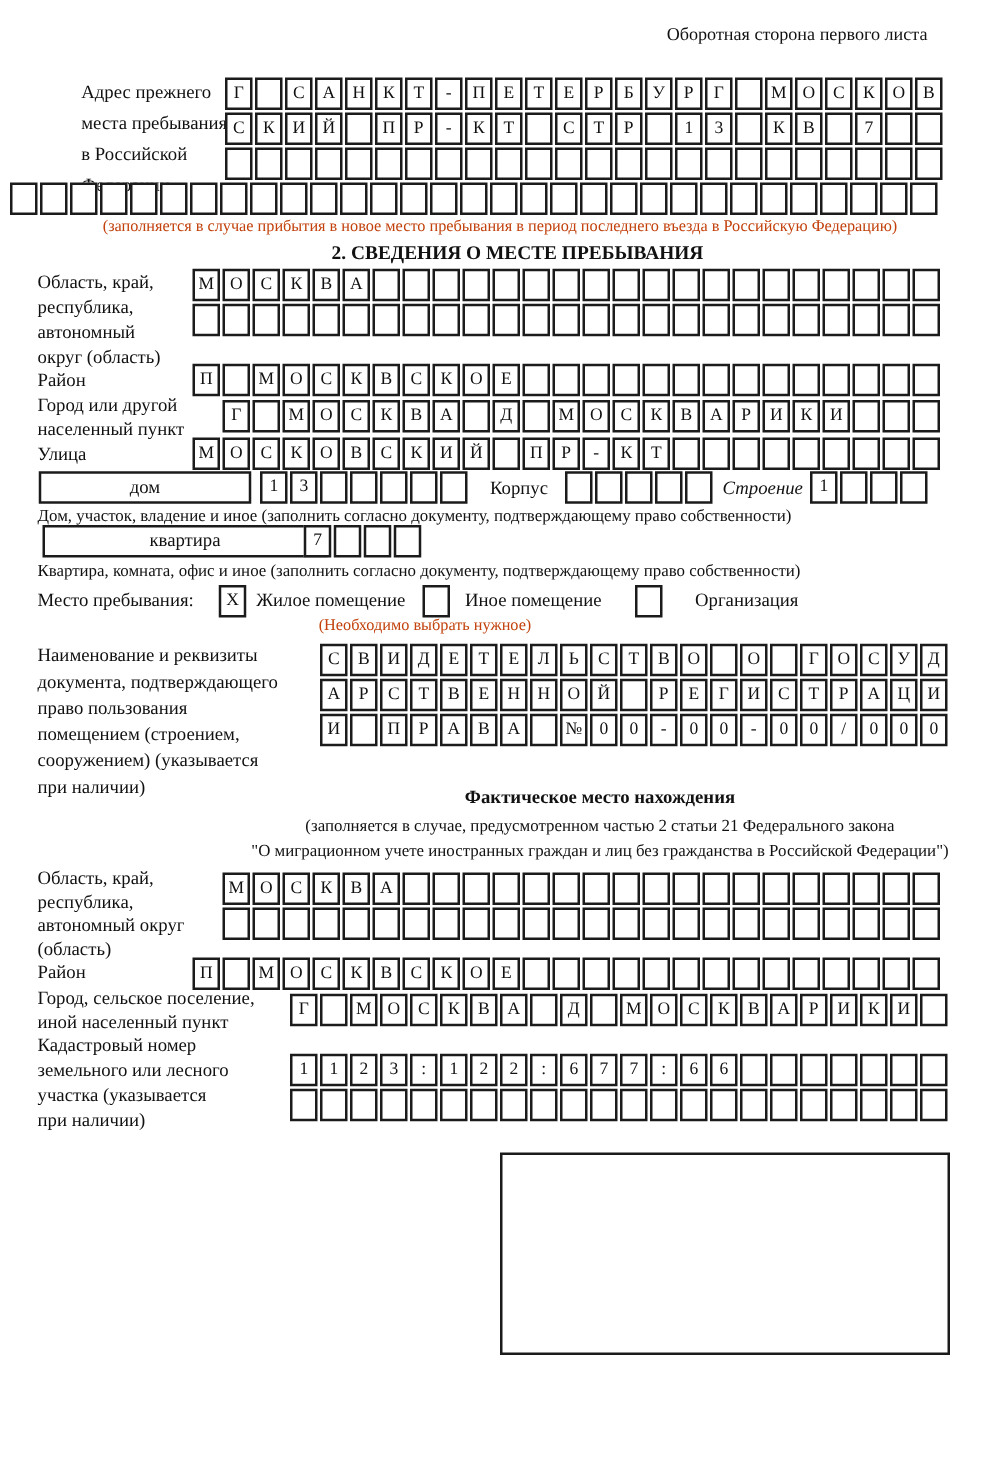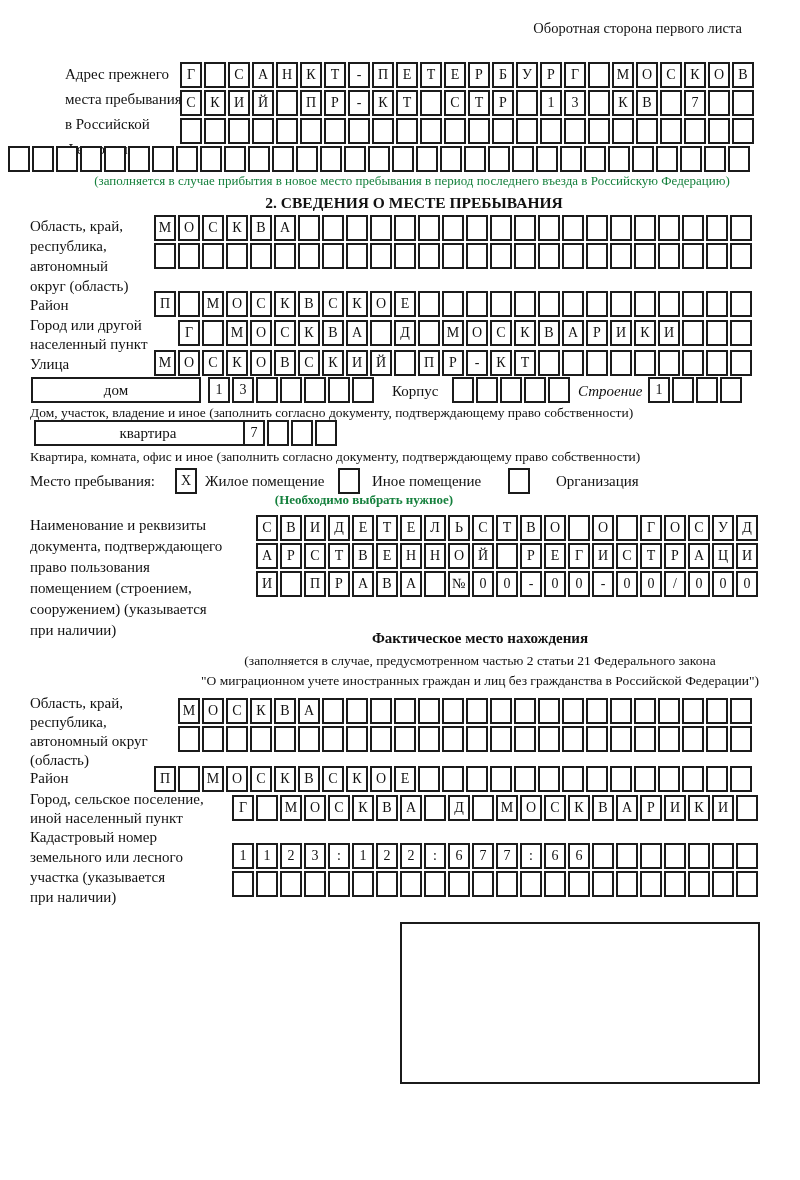--- a/index.html
+++ b/index.html
@@ -6,21 +6,21 @@
   #page{
     position:relative;width:800px;height:1180px;background:#fff;color:#111;
     font-family:"Liberation Serif","DejaVu Serif",serif;overflow:hidden;
   }
   .abs{position:absolute;}
   .lines{white-space:pre-line;}
   .lbl{font-size:15px;line-height:25px;color:#111;}
   .lh20{line-height:20px;}
   .lh19{line-height:19px;}
   .lh21{line-height:21px;}
-  .note{font-size:13px;color:#15803d;margin-left:24px;}
+  .note{font-size:13px;color:#c2410c;}
   .center{left:0;right:0;text-align:center;}
   .fact-center{left:160px;right:0;text-align:center;}
   .bold{font-weight:bold;}
   .cellrow{position:absolute;display:flex;}
   .cell{
     box-sizing:border-box;width:22px;height:26px;margin-right:2px;flex:0 0 auto;
     border:2px solid #1b1b1b;display:flex;align-items:center;justify-content:center;
     font-size:14px;background:#fff;
   }
   .longbox{
@@ -345,21 +345,21 @@
     </div>
   <div class="abs lbl" style="left:205px;top:469px;">Жилое помещение</div>
   <div class="cellrow" style="left:338px;top:468px;">
       <div class="cell"></div>
     </div>
   <div class="abs lbl" style="left:372px;top:469px;">Иное помещение</div>
   <div class="cellrow" style="left:508px;top:468px;">
       <div class="cell"></div>
     </div>
   <div class="abs lbl" style="left:556px;top:469px;">Организация</div>
-  <div class="abs note" style="left:190px;top:492px;width:300px;text-align:center;font-weight:bold;">(Необходимо выбрать нужное)</div>
+  <div class="abs note" style="left:190px;top:492px;width:300px;text-align:center;">(Необходимо выбрать нужное)</div>
 
   <div class="abs lbl lines lh21" style="left:30px;top:515px;">Наименование и реквизиты
 документа, подтверждающего
 право пользования
 помещением (строением,
 сооружением) (указывается
 при наличии)</div>
   <div class="cellrow" style="left:256px;top:515px;">
       <div class="cell">С</div>
       <div class="cell">В</div>

